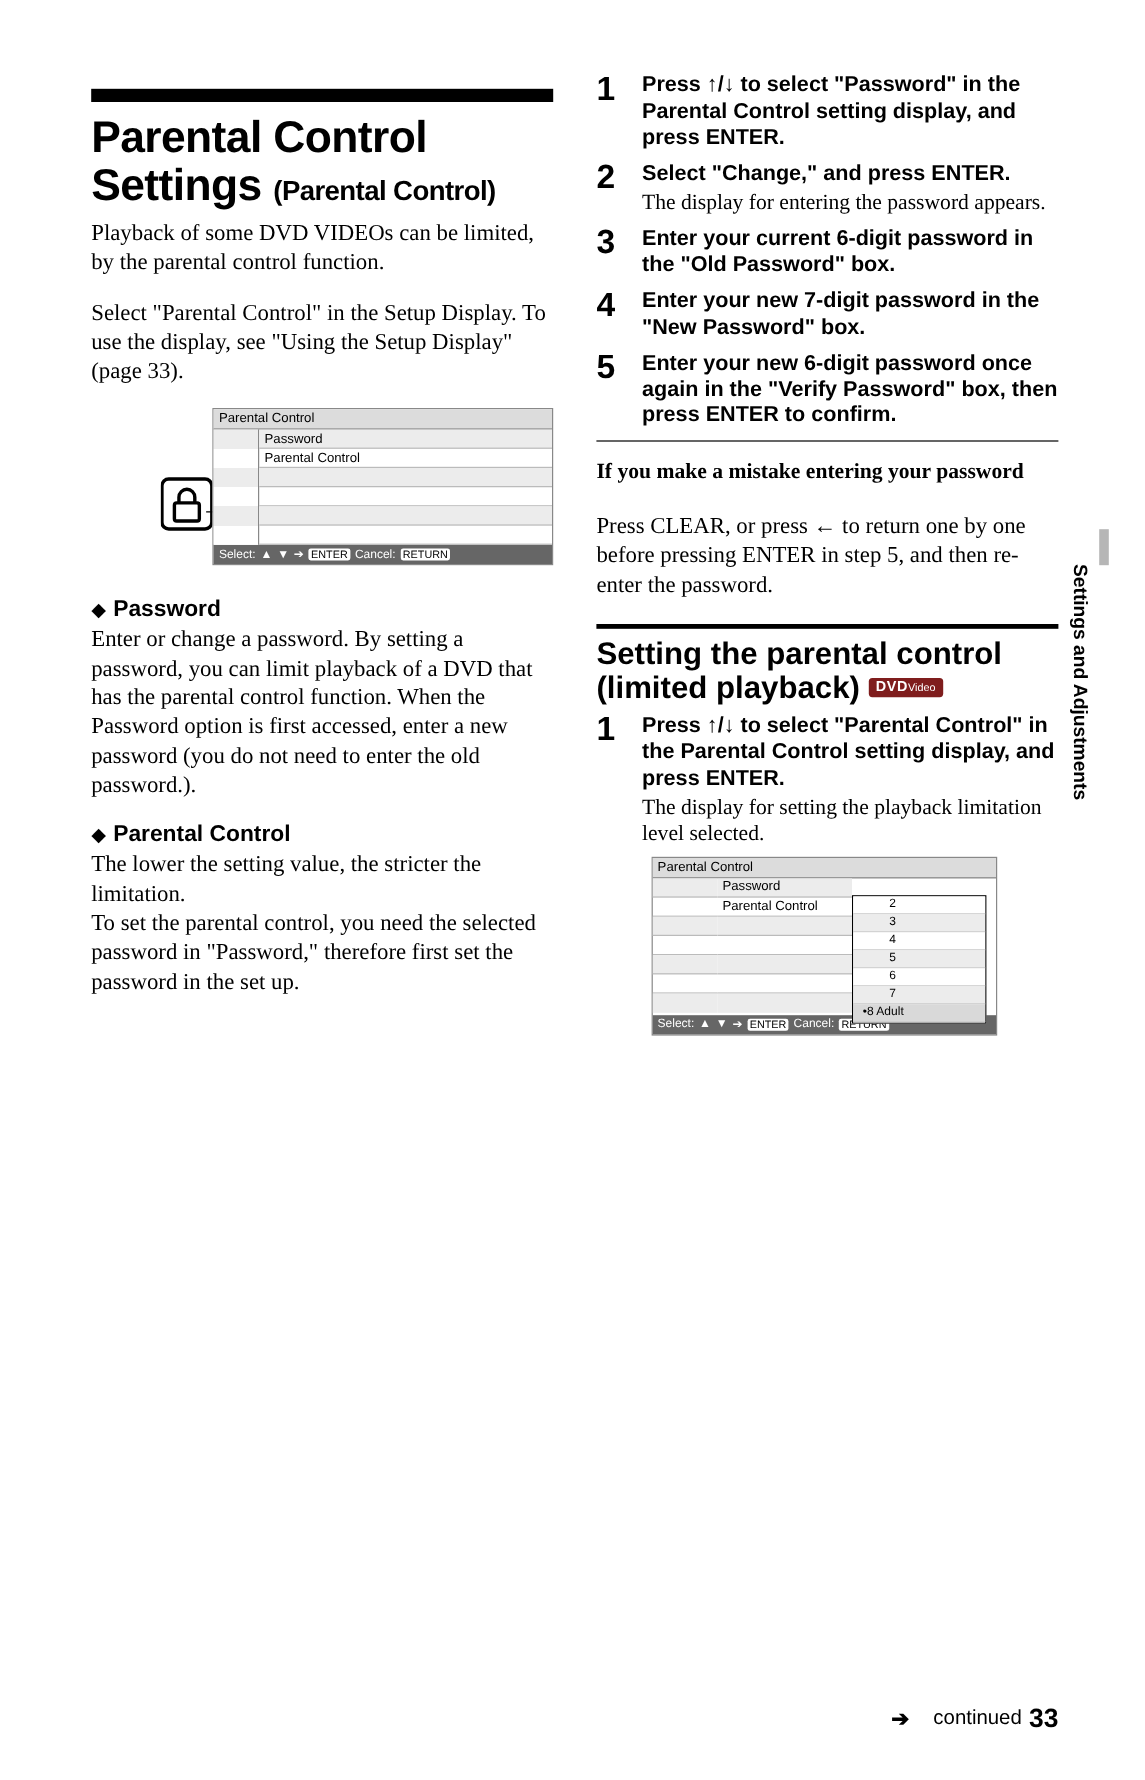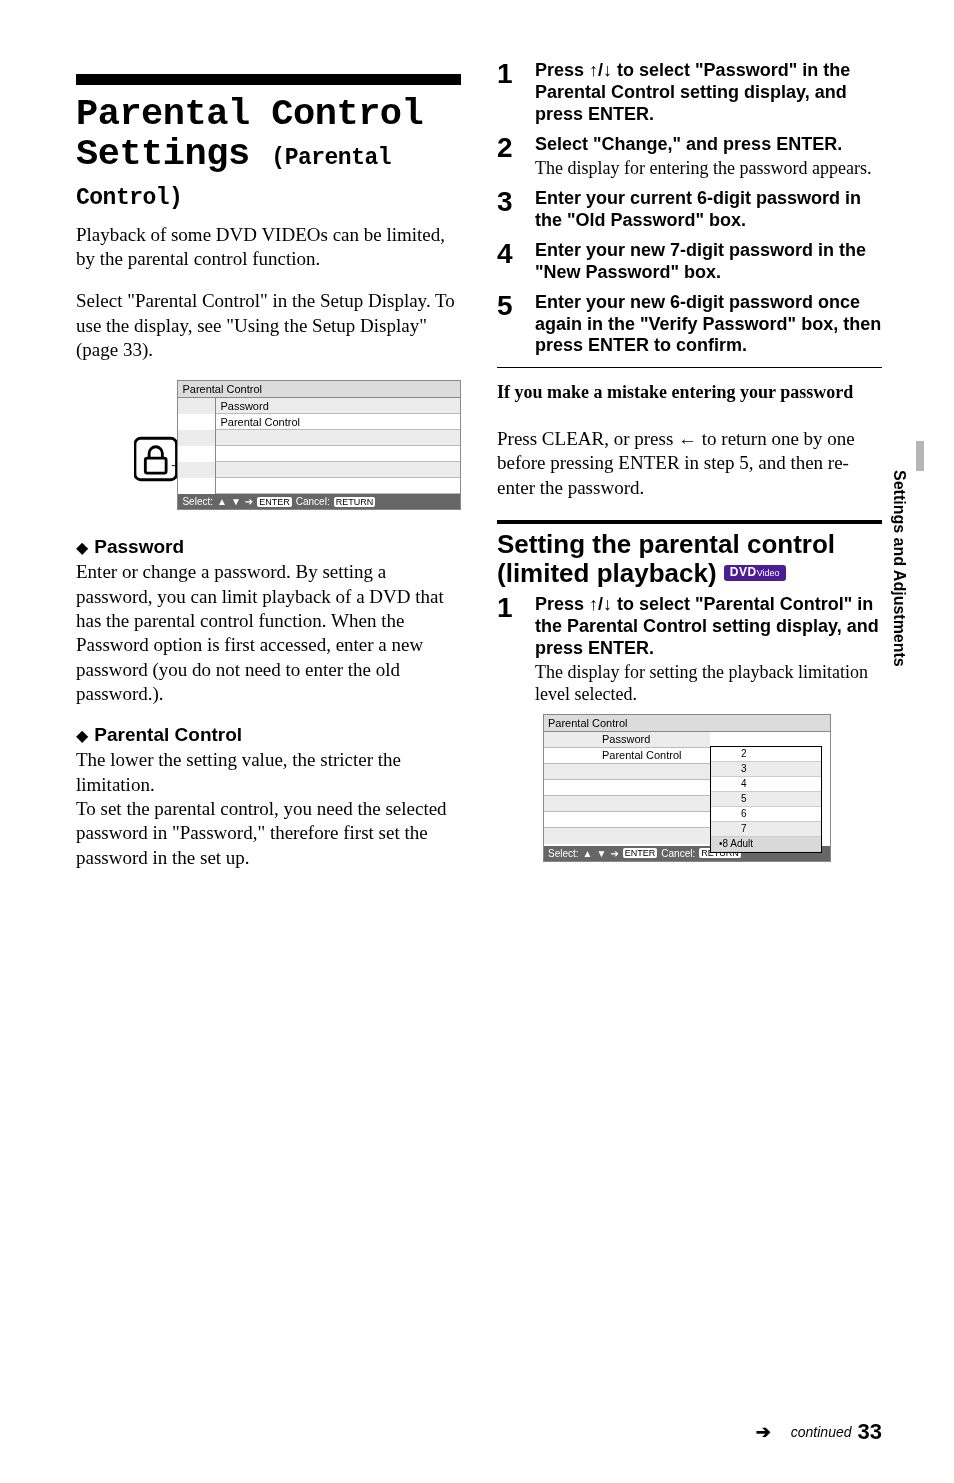--- a/index.html
+++ b/index.html
@@ -10,21 +10,21 @@
     position: absolute; right: 46px; top: 470px;
     writing-mode: vertical-rl; text-orientation: mixed;
     font-family: Arial, sans-serif; font-weight: 700; font-size: 16px;
   }
   .side-rule { position: absolute; right: 30px; top: 441px; width: 8px; height: 30px; background: #b6b6b6; }
 
   .cols { display: flex; gap: 36px; }
   .col { flex: 1; min-width: 0; }
   .col-left { padding-top: 14px; }
 
-  h1.title { font-family: Liberation Mono, monospace; font-weight: 900; font-size: 37px; line-height: 1.08; margin-bottom: 8px; letter-spacing: -0.5px; }
+  h1.title { font-family: Liberation Sans, sans-serif; font-weight: 900; font-size: 37px; line-height: 1.08; margin-bottom: 8px; letter-spacing: -0.5px; }
   h1.title .sub { font-size: 23px; font-weight: 800; }
   h1.title::before {
     content: ""; display: block; width: 100%; height: 11px; background: #000; margin-bottom: 10px;
   }
 
   p.body { font-size: 19px; line-height: 1.28; margin-bottom: 18px; }
 
   .menu-box { border: 1px solid #888; width: 300px; font-family: Arial, sans-serif; font-size: 11px; }
   .menu-box .mb-title { background: #dcdcdc; border-bottom: 1px solid #888; padding: 2px 4px; }
   .menu-box .mb-body { display: flex; }
@@ -40,21 +40,21 @@
 
   .dia { font-size: 19px; margin: 4px 0 2px; display:flex; align-items:center; gap:6px; }
   .dia .dmark::before { content:"◆"; font-size: 16px; }
   .dia .dtxt { font-family: Arial, sans-serif; font-weight: 700; }
 
   h2.subhead {
     font-family: Arial, sans-serif; font-weight: 800; font-size: 26px; line-height: 1.12;
     border-top: 4px solid #000; padding-top: 6px; margin-bottom: 6px;
   }
   h2.subhead .inline-badge {
-    display:inline-block; background:#4c1d95; color:#fff; font-size:12px; padding:1px 6px 1px 6px;
+    display:inline-block; background:#7f1d1d; color:#fff; font-size:12px; padding:1px 6px 1px 6px;
     border-radius: 3px; vertical-align: middle; font-weight:700; letter-spacing:0.5px;
     position: relative; top:-2px;
   }
   h2.subhead .inline-badge .tiny { font-size:9px; font-weight:400; letter-spacing:0; }
 
   .steps { list-style:none; }
   .steps li { display:flex; gap:14px; margin-bottom: 8px; }
   .steps .num { font-family: Arial, sans-serif; font-weight: 800; font-size: 28px; line-height: 1; min-width: 24px; }
   .steps .txt { flex:1; font-size: 19px; line-height:1.22; }
   .steps .txt .bold { font-family: Arial, sans-serif; font-weight: 700; font-size: 18px; display:block; }
@@ -77,21 +77,21 @@
   .pc2-list { position:absolute; top:0; left:0; right:8px; border:1px solid #000; background:#fff; }
   .pc2-list .pc2r { height:15px; border-bottom:1px solid #ccc; font-size:10px; display:flex; align-items:center; padding-left:30px; background:#ececec; }
   .pc2-list .pc2r:nth-child(odd){ background:#fff; }
   .pc2-list .pc2r.sel { background:#d9d9d9; }
   .pc2-tri { position:absolute; right:14px; top:18px; width:0;height:0;border-left:6px solid transparent;border-right:6px solid transparent;border-bottom:9px solid #000; }
   .pc2-footer { background:#666;color:#fff;padding:2px 4px;font-size:10px; display:flex;align-items:center;gap:4px; }
   .pc2-footer-inner{ background:#fff;color:#000;padding:0 2px;border-radius:2px;font-size:9px; }
 
   .pg-footer { position:absolute; bottom: 38px; right: 72px; font-family: Arial, sans-serif; font-size: 14px; display:flex; align-items:center; gap:4px; }
   .pg-footer .cont-arrow::before { content:"➔"; font-weight:900; font-size:18px; }
-  .pg-footer .contword { font-style: italic; font-size: 14px; margin-left: 16px; }
+  .pg-footer .contword { font-size: 17px; margin-left: 16px; }
   .pg-footer .pgnum { font-weight: 800; font-size: 22px; margin-left:2px; }
 </style>
 </head>
 <body>
 
 <div class="page">
   <div class="side-rule"></div>
   <div class="side-tab">Settings and Adjustments</div>
 
   <div class="cols">

